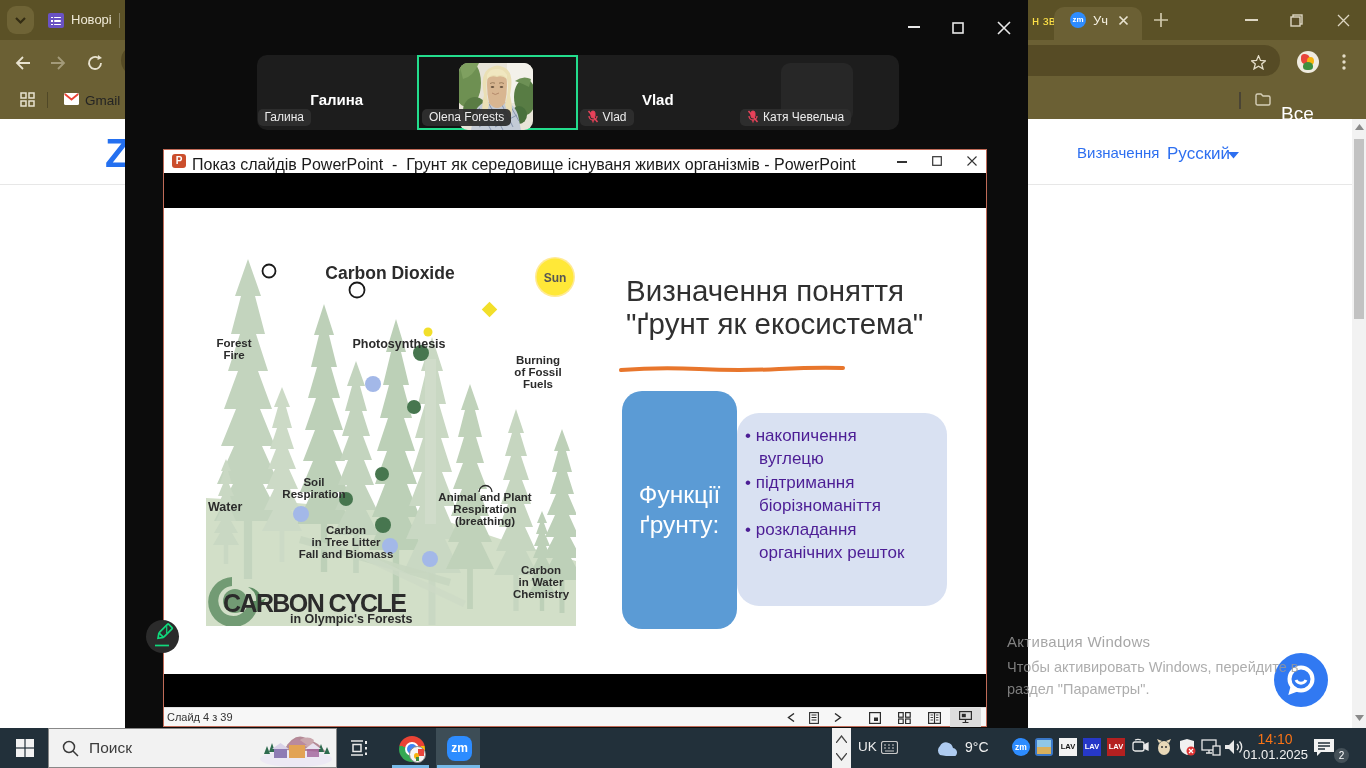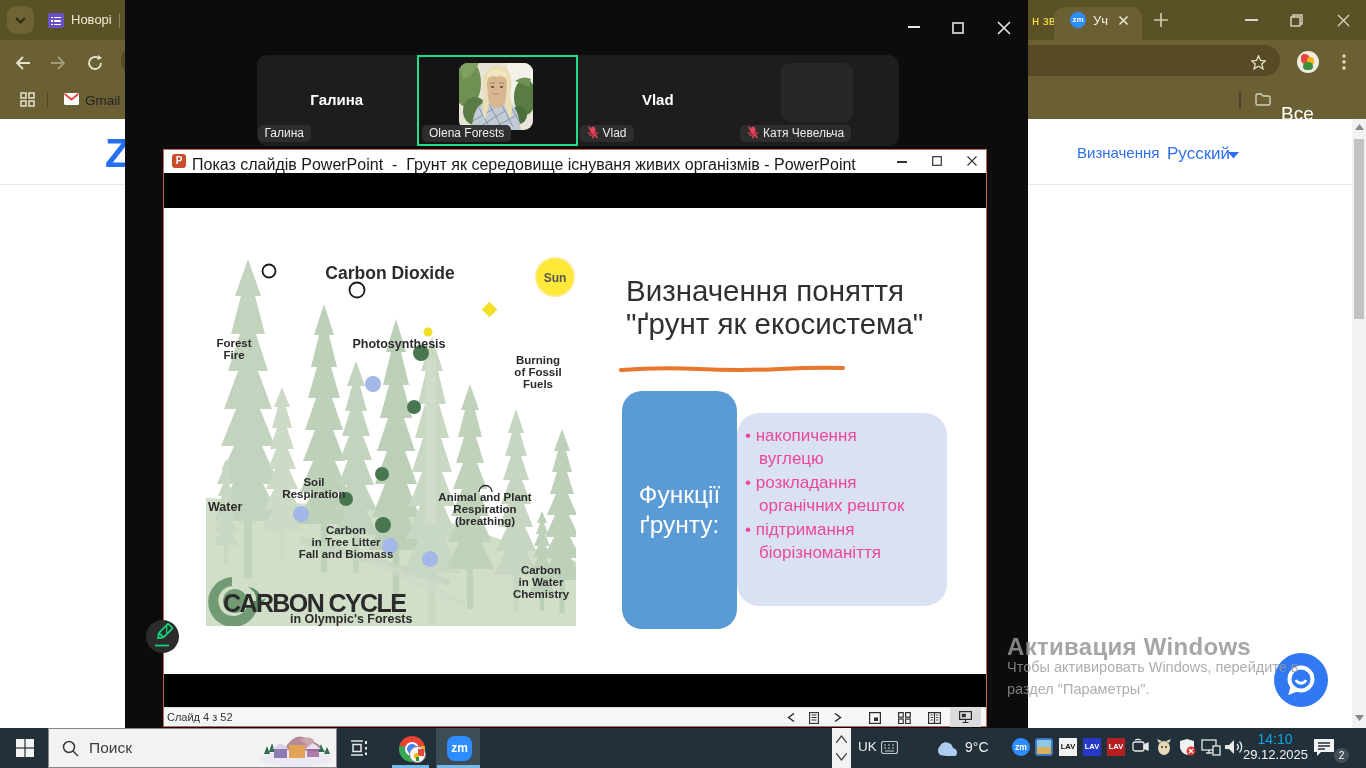--- a/index.html
+++ b/index.html
@@ -14,21 +14,21 @@
   .tabchev { position:absolute; left:7px; top:6px; width:27px; height:28px; border-radius:9px; background:#6f6436; }
   .tabchev svg { position:absolute; left:7px; top:9px; }
   .formsicon { position:absolute; left:48px; top:13px; width:16px; height:15px; border-radius:2px; background:#6a52c4; }
   .formsicon i { position:absolute; left:6px; height:1.6px; background:#fff; border-radius:1px; }
   .formsicon b { position:absolute; left:3px; width:1.6px; height:1.6px; background:#fff; }
   #activetab { position:absolute; left:1054px; top:7px; width:88px; height:33px; background:#6b6034; border-radius:10px 10px 0 0; }
   .zmicon { width:16px; height:16px; border-radius:50%; background:#2d8cff; color:#fff; font-weight:700; font-size:8px; text-align:center; line-height:16px; display:inline-block; }
   #omni { position:absolute; left:121px; top:5px; width:1159px; height:31px; border-radius:16px; background:#564b25; }
   
   #zoomwin { position:absolute; left:125px; top:0; width:903px; height:728px; background:#0c0c0c; }
-  .tile { position:absolute; top:55px; width:160.5px; height:91px; background:#1d1d1d; }
+  .tile { position:absolute; top:55px; width:160.5px; height:75px; background:#1d1d1d; }
   .tname { position:absolute; width:100%; text-align:center; top:36px; color:#fff; font-weight:700; font-size:15px; }
   .pill { position:absolute; bottom:4px; left:1px; height:17px; background:rgba(46,46,46,.95); border-radius:5px; color:#ededed; font-size:12px; line-height:17px; padding:0 7px; white-space:nowrap; }
   
   #ppt { position:absolute; left:163px; top:149px; width:824px; height:578px; background:#000; border:1px solid #c06b58; }
   #ppttitle { position:absolute; left:0; top:0; width:100%; height:23px; background:#fff; }
   #pptslide { position:absolute; left:0; top:58px; width:822px; height:466px; background:#fff; }
   #pptstatus { position:absolute; left:0; bottom:0; width:100%; height:19px; background:#f7f7f7; border-top:1px solid #e0e0e0; }
   
   #taskbar { position:absolute; left:0; top:728px; width:1366px; height:40px; background:#22303a; }
   #searchbox { position:absolute; left:48px; top:0; width:289px; height:40px; background:#f2f2f2; border:1px solid #888; }
@@ -311,28 +311,28 @@
       <text x="84" y="373.5" font-size="12.5" font-weight="700" fill="#2b2b2b" text-anchor="start">in Olympic's Forests</text>
     </svg>
 
     <div class="abs" style="left:462px;top:66px;width:330px;font-size:29.5px;font-weight:300;color:#303030;line-height:33px;">Визначення поняття "ґрунт як екосистема"</div>
     <svg class="abs" style="left:455px;top:156px" width="226" height="10">
         <path d="M2 6 Q40 3 80 5 T160 5 T224 4" stroke="#e8762c" stroke-width="4" fill="none" stroke-linecap="round"></path>
       </svg>
     <div class="abs" style="left:458px;top:183px;width:115px;height:238px;border-radius:20px;background:#5b9bd5;"></div>
     <div class="abs" style="left:458px;top:272px;width:115px;text-align:center;color:#fff;font-size:24.5px;line-height:30px;">Функції<br>ґрунту:</div>
     <div class="abs" style="left:573px;top:205px;width:210px;height:193px;border-radius:22px;background:#d9e1f2;"></div>
-    <div class="abs" style="left:581px;top:216px;width:195px;color:#ec4899;font-size:17px;line-height:23px;">
+    <div class="abs" style="left:581px;top:216px;width:195px;color:#4c1d95;font-size:17px;line-height:23px;">
       <div style="text-indent:-14px;padding-left:14px;">• накопичення<br>вуглецю</div>
+      <div style="text-indent:-14px;padding-left:14px;margin-top:1px;">• підтримання<br>біорізноманіття</div>
       <div style="text-indent:-14px;padding-left:14px;margin-top:1px;">• розкладання<br>органічних решток</div>
-      <div style="text-indent:-14px;padding-left:14px;margin-top:1px;">• підтримання<br>біорізноманіття</div>
     </div>
   </div>
   <div id="pptstatus">
-    <div class="abs" style="left:3px;top:3px;font-size:11px;color:#333;">Слайд 4 з 52</div>
+    <div class="abs" style="left:3px;top:3px;font-size:11px;color:#333;">Слайд 4 з 39</div>
     <svg class="abs" style="left:623px;top:5px" width="8" height="9">
         <path d="M7 0.5 L1.5 4.5 L7 8.5" stroke="#2d2d2d" fill="none" stroke-width="1.4"></path>
       </svg>
     <svg class="abs" style="left:645px;top:3.5px" width="10" height="12">
         <rect x="0.6" y="0.6" width="8.8" height="10.8" fill="none" stroke="#2d2d2d" stroke-width="1.1"></rect>
         <path d="M2.5 3 H7.5 M2.5 5.5 H7.5 M2.5 8 H7.5" stroke="#2d2d2d" stroke-width="1"></path>
       </svg>
     <svg class="abs" style="left:670px;top:5px" width="8" height="9">
         <path d="M1 0.5 L6.5 4.5 L1 8.5" stroke="#2d2d2d" fill="none" stroke-width="1.4"></path>
       </svg>
@@ -373,21 +373,21 @@
         <g transform="rotate(45 20 10)">
           <rect x="17" y="4" width="6.5" height="13" rx="1"></rect>
           <path d="M17 17 L20.2 21.5 L23.5 17"></path>
           <path d="M17.8 6.8 L22.8 11.8" stroke-width="1.2"></path>
         </g>
         <path d="M9 25.5 H23"></path>
       </g>
     </svg>
 </div>
 
-<div class="abs" style="left:1007px;top:633px;font-size:24px;font-weight:700;color:rgba(150,150,150,.85);z-index:60;letter-spacing:0.3px;">Активация Windows</div>
+<div class="abs" style="left:1007px;top:633px;font-size:15px;font-weight:400;color:rgba(150,150,150,.85);z-index:60;letter-spacing:0.3px;">Активация Windows</div>
 <div class="abs" style="left:1007px;top:656px;font-size:14.5px;font-weight:400;color:rgba(153,153,153,.8);line-height:22px;z-index:60;">Чтобы активировать Windows, перейдите в<br>раздел "Параметры".</div>
 
 <div id="taskbar">
   <svg class="abs" style="left:16px;top:11px" width="18" height="18">
       <g fill="#f2f2f2">
         <rect x="0" y="0" width="8.4" height="8.4"></rect>
         <rect x="9.6" y="0" width="8.4" height="8.4"></rect>
         <rect x="0" y="9.6" width="8.4" height="8.4"></rect>
         <rect x="9.6" y="9.6" width="8.4" height="8.4"></rect>
       </g>
@@ -489,20 +489,20 @@
         <rect x="12" y="8" width="7" height="9" fill="#22303a"></rect>
       </g>
     </svg>
   <svg class="abs trayico" style="left:1224px" width="22" height="18">
       <path d="M1 7 H5 L10 2 V16 L5 11 H1 Z" fill="#e8e8e8"></path>
       <g fill="none" stroke="#e8e8e8" stroke-width="1.4">
         <path d="M13 6 A4.5 4.5 0 0 1 13 12"></path>
         <path d="M15.5 3.5 A8 8 0 0 1 15.5 14.5"></path>
       </g>
     </svg>
-  <div class="abs" style="left:1243px;top:3px;width:64px;text-align:center;color:#0ea5e9;font-size:14px;">14:10</div>
-  <div class="abs" style="left:1243px;top:19px;width:64px;text-align:center;color:#f2f2f2;font-size:13px;">29.12.2025</div>
+  <div class="abs" style="left:1243px;top:3px;width:64px;text-align:center;color:#f97316;font-size:14px;">14:10</div>
+  <div class="abs" style="left:1243px;top:19px;width:64px;text-align:center;color:#f2f2f2;font-size:13px;">01.01.2025</div>
   <svg class="abs" style="left:1313px;top:10px" width="22" height="20">
       <path d="M1 1 H21 V14 H8 L4 18 V14 H1 Z" fill="#f2f2f2"></path>
       <path d="M5 5 H17 M5 8 H17 M5 11 H12" stroke="#22303a" stroke-width="1.4"></path>
     </svg>
   <div class="abs" style="left:1334px;top:20px;width:15px;height:15px;border-radius:50%;background:#445058;color:#fff;font-size:10px;text-align:center;line-height:15px;">2</div>
 </div>
 
 </body></html>

